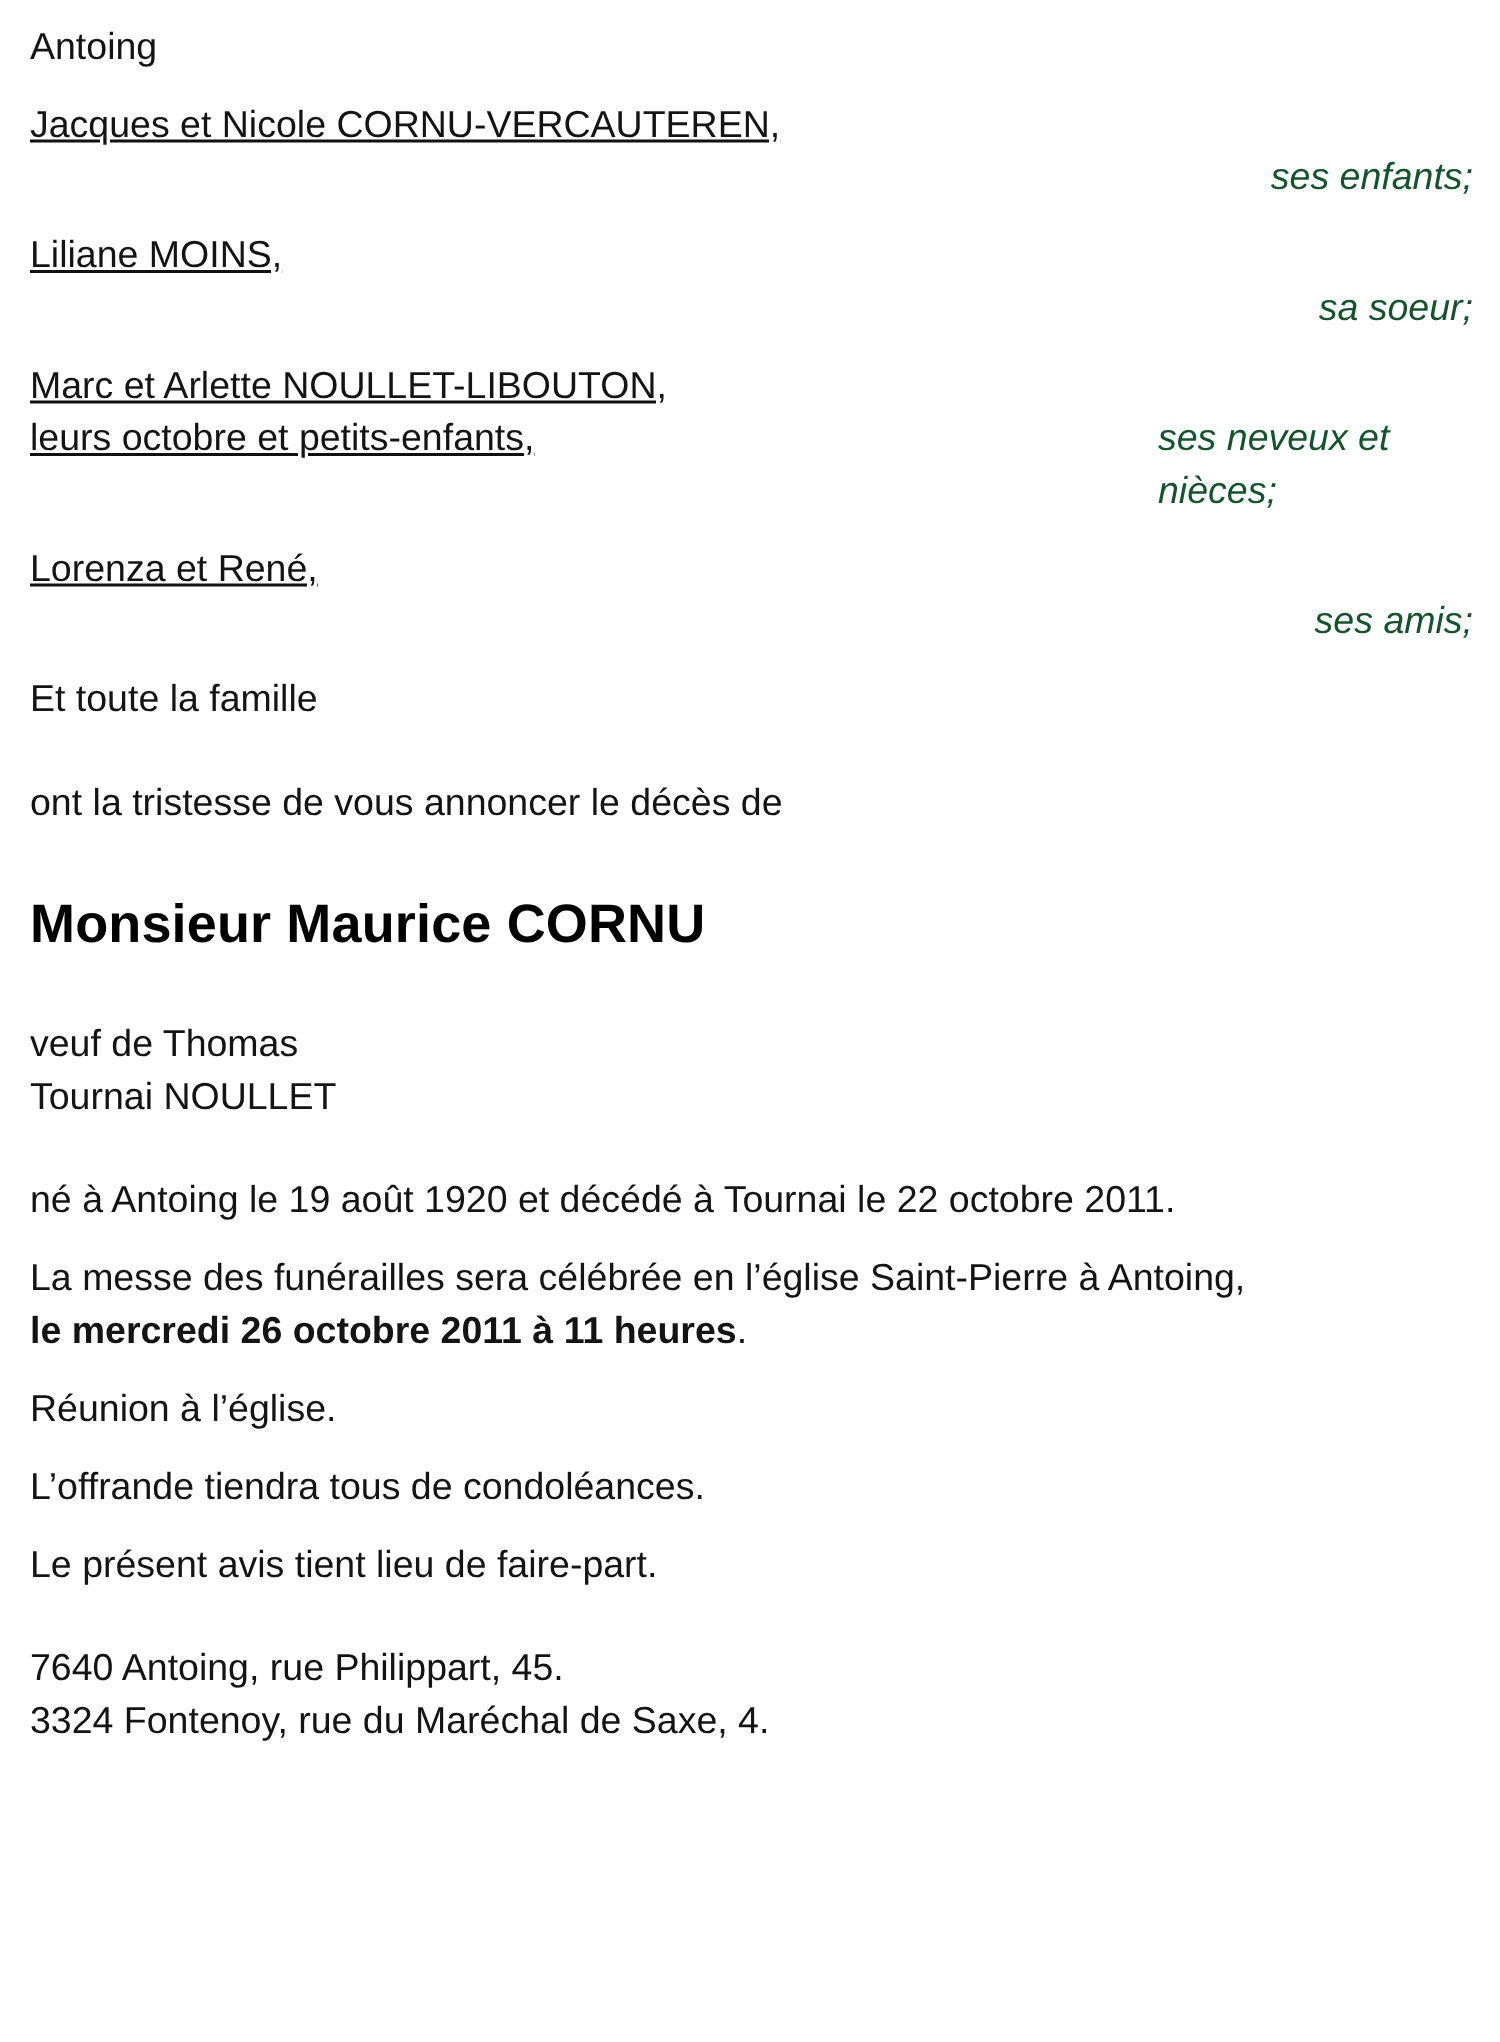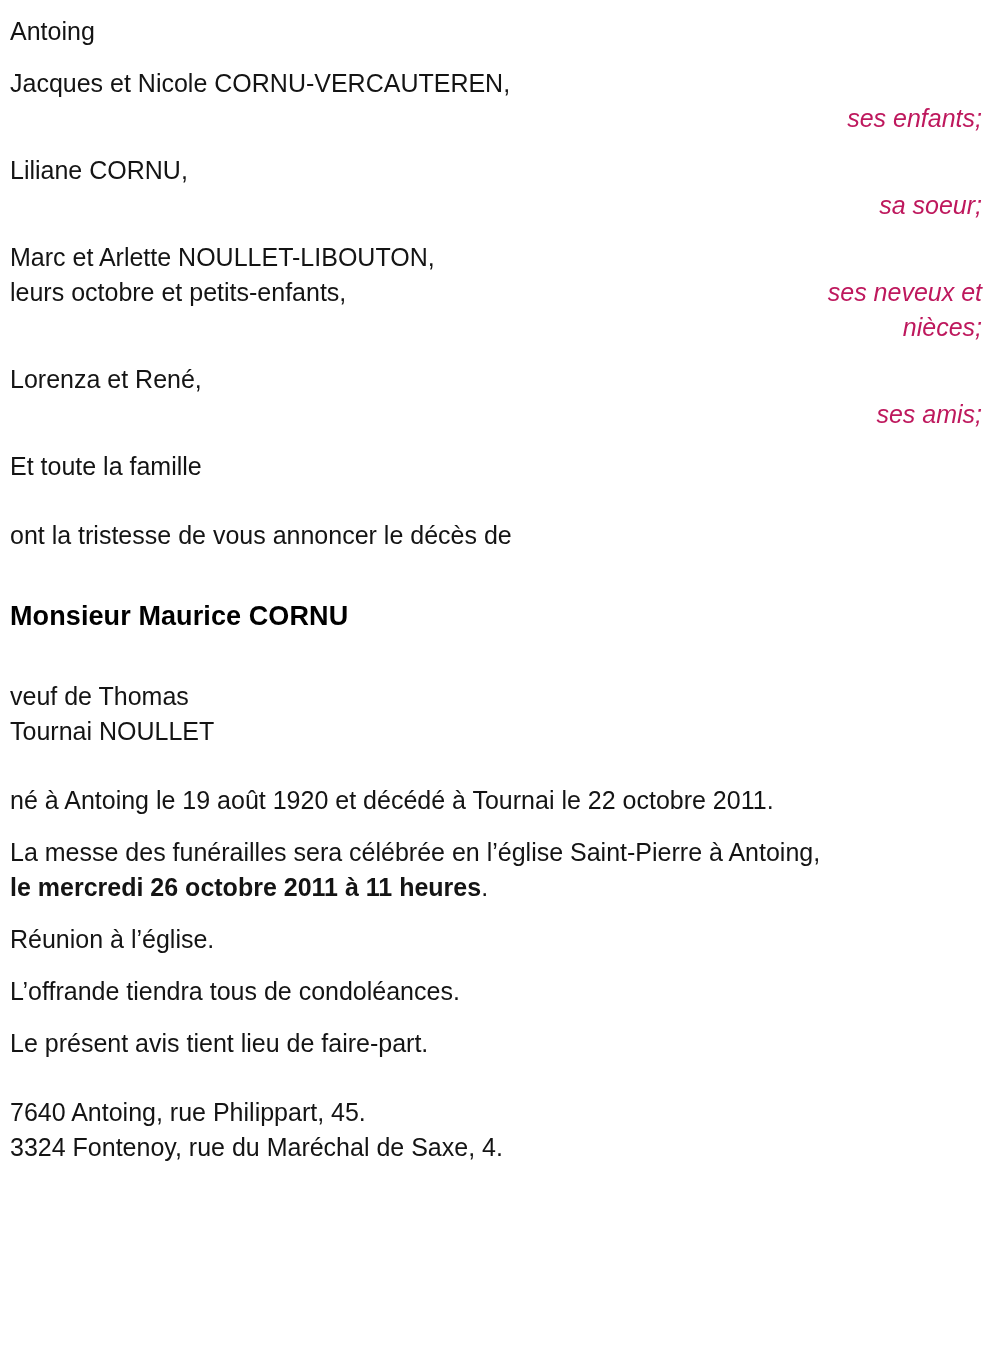--- a/index.html
+++ b/index.html
@@ -10,21 +10,21 @@
   body {
     width: 1000px;
     height: 1361px;
     font-family: "Liberation Sans", sans-serif;
     color: #111111;
     overflow: hidden;
   }
   .notice {
     box-sizing: border-box;
     width: 1000px;
-    padding: 14px 10px 0 10px;
+    padding: 14px 10px 0 20px;
   }
 
   
   .line {
     font-size: 25px;
     line-height: 35px;
     color: #141414;
     white-space: pre-wrap;
   }
   .block {
@@ -33,43 +33,44 @@
 
   
   .relrow {
     display: flex;
     align-items: flex-start;
     justify-content: space-between;
     width: 100%;
   }
   .relrow .names {
     flex: 0 1 auto;
+    text-decoration: underline;
   }
   .relation {
     font-style: italic;
     font-size: 25px;
     line-height: 35px;
-    text-align: right;
-    color: #be185d;
+    text-align: left;
+    color: #14532d;
     flex: 0 0 auto;
     align-self: flex-end;
     padding-right: 8px;
   }
   .relation.narrow {
     max-width: 210px;
   }
 
   
   .rel-pad-1 { margin-top: 35px; }
   .gap-md { height: 34px; }
   .gap-lg { height: 44px; }
 
   
   .deceased {
-    font-size: 27px;
+    font-size: 36px;
     line-height: 38px;
     font-weight: bold;
     color: #000000;
     letter-spacing: 0.1px;
   }
 
   .strong {
     font-weight: bold;
   }
 </style>
@@ -83,21 +84,21 @@
   <div class="relrow block">
     <div class="names">
       <div class="line">Jacques et Nicole CORNU-VERCAUTEREN,</div>
     </div>
     <div class="relation rel-pad-1">ses enfants;</div>
   </div>
 
 
   <div class="relrow block">
     <div class="names">
-      <div class="line">Liliane CORNU,</div>
+      <div class="line">Liliane MOINS,</div>
     </div>
     <div class="relation rel-pad-1">sa soeur;</div>
   </div>
 
   <div class="relrow block">
     <div class="names">
       <div class="line">Marc et Arlette NOULLET-LIBOUTON,</div>
       <div class="line">leurs octobre et petits-enfants,</div>
     </div>
     <div class="relation narrow rel-pad-1">ses neveux et nièces;</div>

